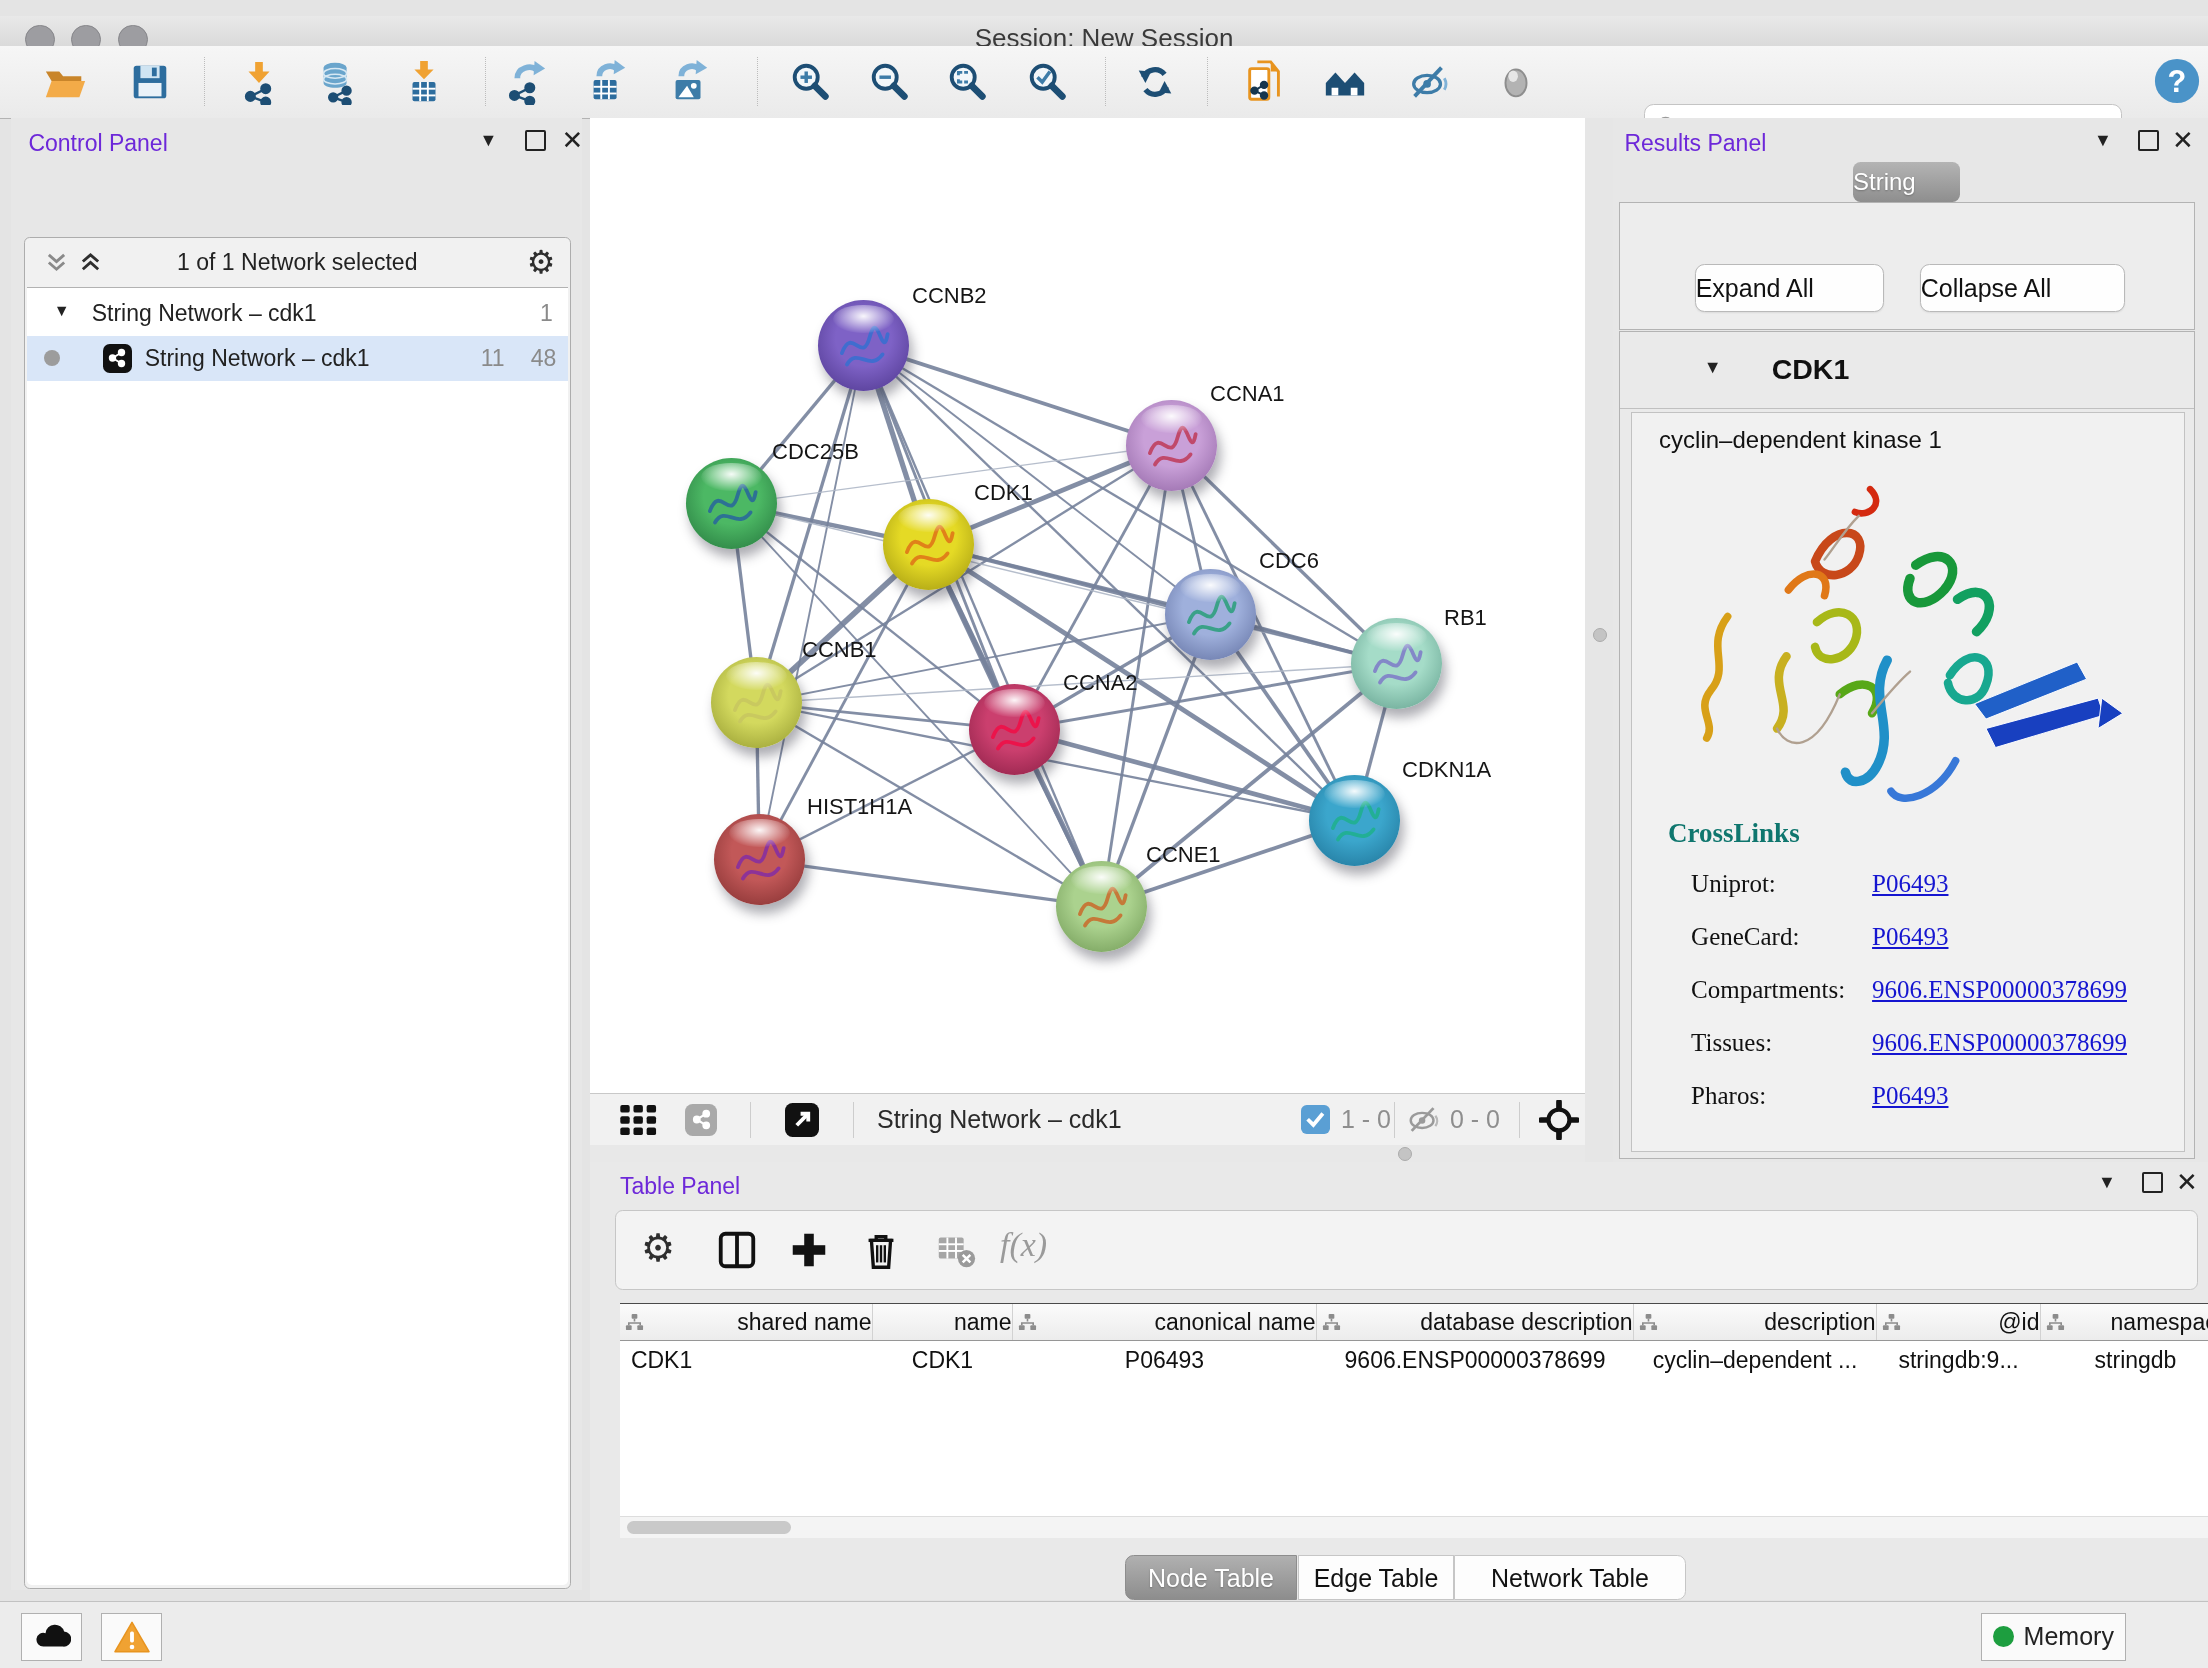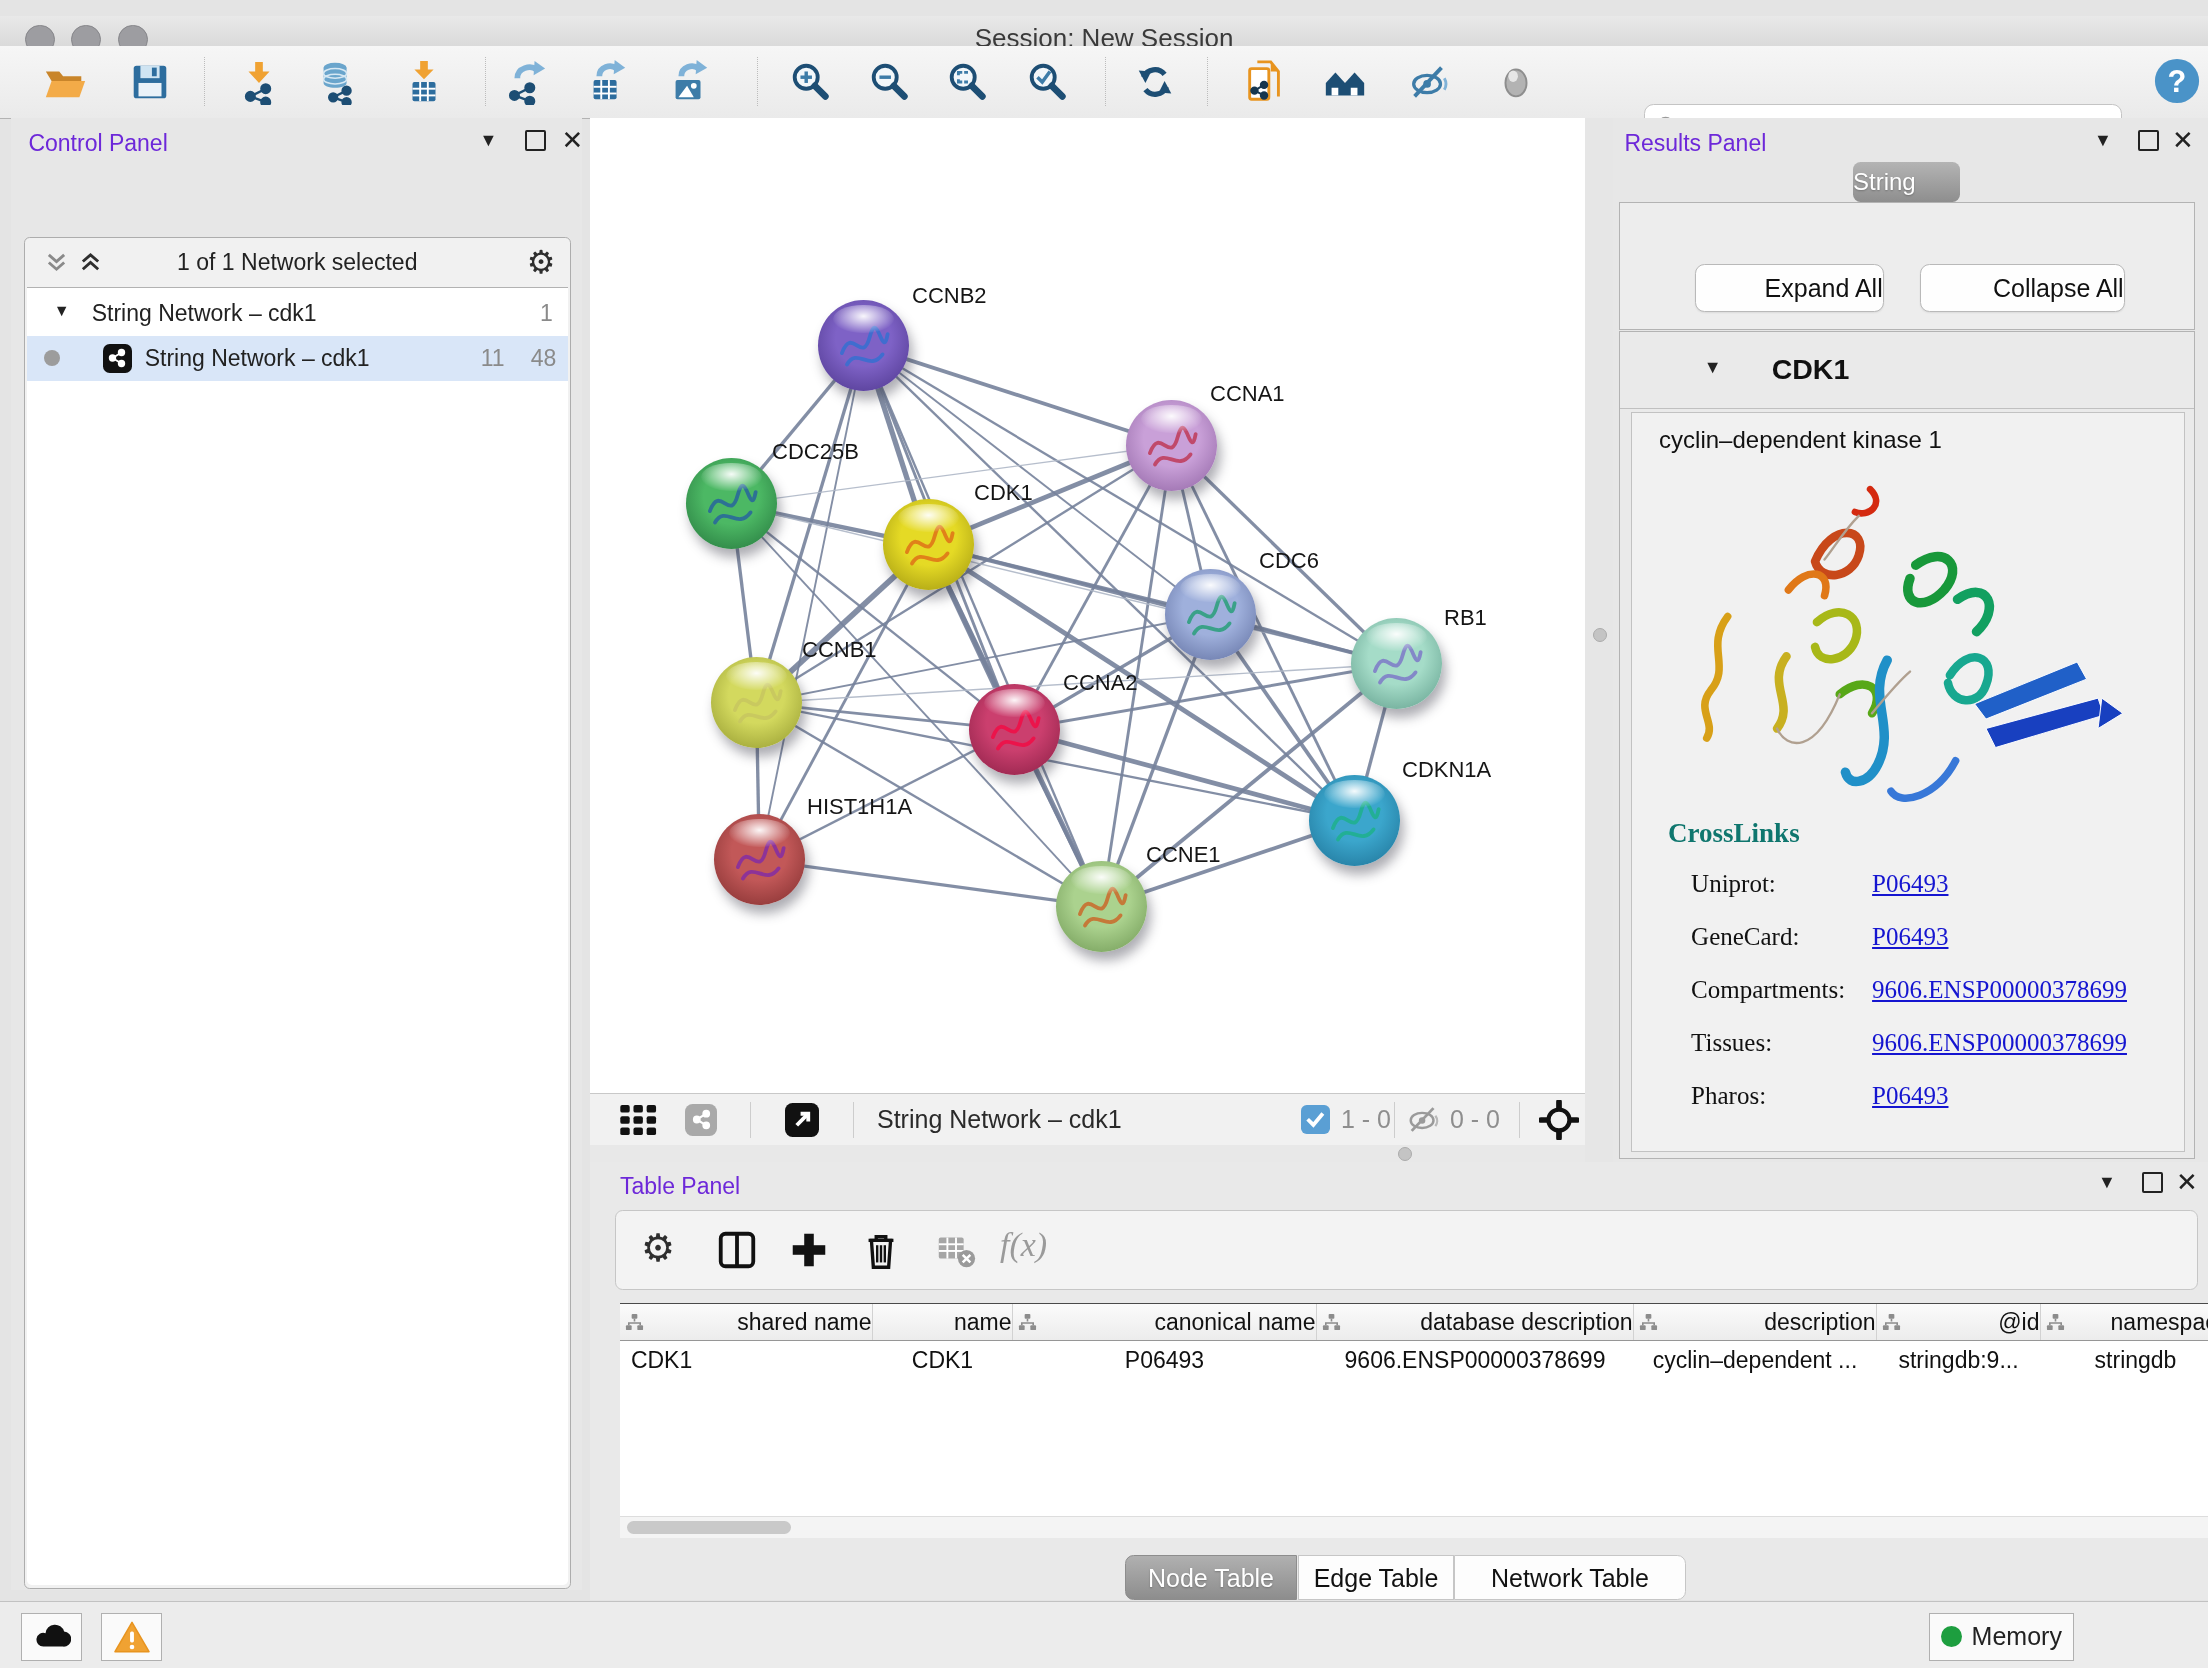--- a/index.html
+++ b/index.html
@@ -65,21 +65,21 @@
   #split-right{left:1585px;top:118px;width:28.5px;height:1044px;background:#e6e6e6}
   #split-bottom{left:590px;top:1144px;width:995px;height:18px;background:#e8e8e8}
   .split-dot{width:12.4px;height:12.4px;border-radius:50%;background:#c4c4c4;border:1px solid #ababab}
   
   #results-panel{left:1613px;top:118px;width:595px;height:1044px;background:#e7e7e7}
   #rp-tab{left:240px;top:44px;width:107px;height:40px;line-height:40px;text-align:left;
     background:linear-gradient(#b4b4b4,#8e8e8e);border-radius:7.6px;color:#fff;font-size:24px;
     text-shadow:0 1px 1.9px rgba(0,0,0,.25)}
   #rp-boxA{left:5.7px;top:84px;width:574px;height:126px;background:#ededed;border:1px solid #b3b3b3}
   .rp-btn{position:absolute;top:61px;height:46px;background:#fefefe;border:1px solid #b9b9b9;
-    border-radius:9.5px;font-size:25px;text-align:right;line-height:46px;color:#111;
+    border-radius:9.5px;font-size:25px;text-align:left;line-height:46px;color:#111;
     box-shadow:0 1px 1.9px rgba(0,0,0,.08)}
   #rp-boxB{left:5.7px;top:213px;width:574px;height:826px;background:#eaeaea;border:1px solid #b3b3b3}
   #rp-entry-head{left:0;top:0;width:100%;height:76px;border-bottom:1px solid #c0c0c0}
   #rp-entry-name{font-size:28.5px;font-weight:bold;color:#111}
   #rp-inner{left:11.4px;top:80px;width:552px;height:738px;background:#f1f1f1;border:1px solid #c2c2c2}
   #rp-desc{left:27px;top:13.3px;font-size:24px;color:#111}
   .xl-title{font-family:Liberation Serif, serif;font-weight:bold;font-size:27px;color:#0f766e}
   .xl-row{height:30px;margin-bottom:23px}
   .xl-label{display:inline-block;width:181px;font-family:"Liberation Serif","DejaVu Serif",serif;
     font-size:25px;color:#111}
@@ -105,21 +105,21 @@
   #hscroll{position:absolute;left:0;bottom:0;width:100%;height:21px;background:#f4f4f4;border-top:1px solid #ddd}
   #hthumb{position:absolute;left:7.6px;top:3.8px;width:164px;height:13.3px;background:#c9c9c9;border-radius:6.7px}
   .btab{position:absolute;top:393px;height:45px;line-height:45px;text-align:center;font-size:25px;
     background:#fdfdfd;border:1px solid #c6c6c6;box-sizing:border-box;color:#111}
   .btab.sel{background:linear-gradient(#b0b0b0,#8d8d8d);color:#fff;border-color:#8d8d8d;
     text-shadow:0 1px 1.9px rgba(0,0,0,.25)}
   
   #statusbar{left:0;top:1601px;width:2208px;height:68px;background:#ececec;border-top:1px solid #c2c2c2}
   .sb-btn{position:absolute;top:10.5px;height:46px;background:#fafafa;border:1.9px solid #b0b0b0;
     display:flex;align-items:center;justify-content:center}
-  #memory-btn{left:1929px;width:143px;font-size:25px;gap:9.5px}
+  #memory-btn{left:1981px;width:143px;font-size:25px;gap:9.5px}
   .mem-dot{width:21px;height:21px;border-radius:50%;background:#1d9e3f}
 </style>
 </head>
 <body>
 
 <div id="titlebar" class="abs">
   <div class="tl abs" style="left:25px"></div>
   <div class="tl abs" style="left:71px"></div>
   <div class="tl abs" style="left:118px"></div>
   <div id="title-text" class="abs">Session: New Session</div>

